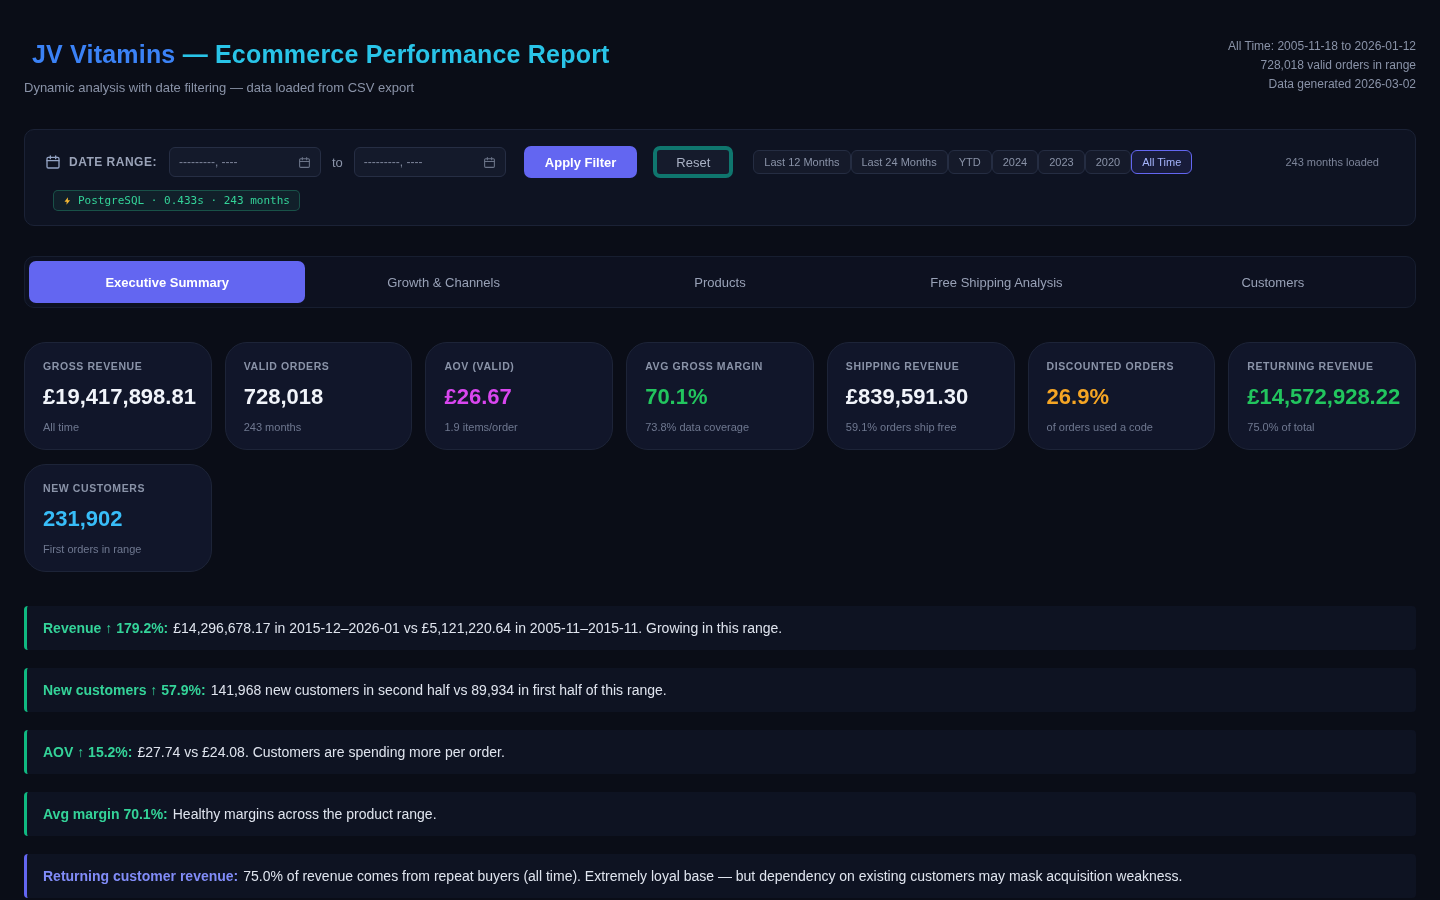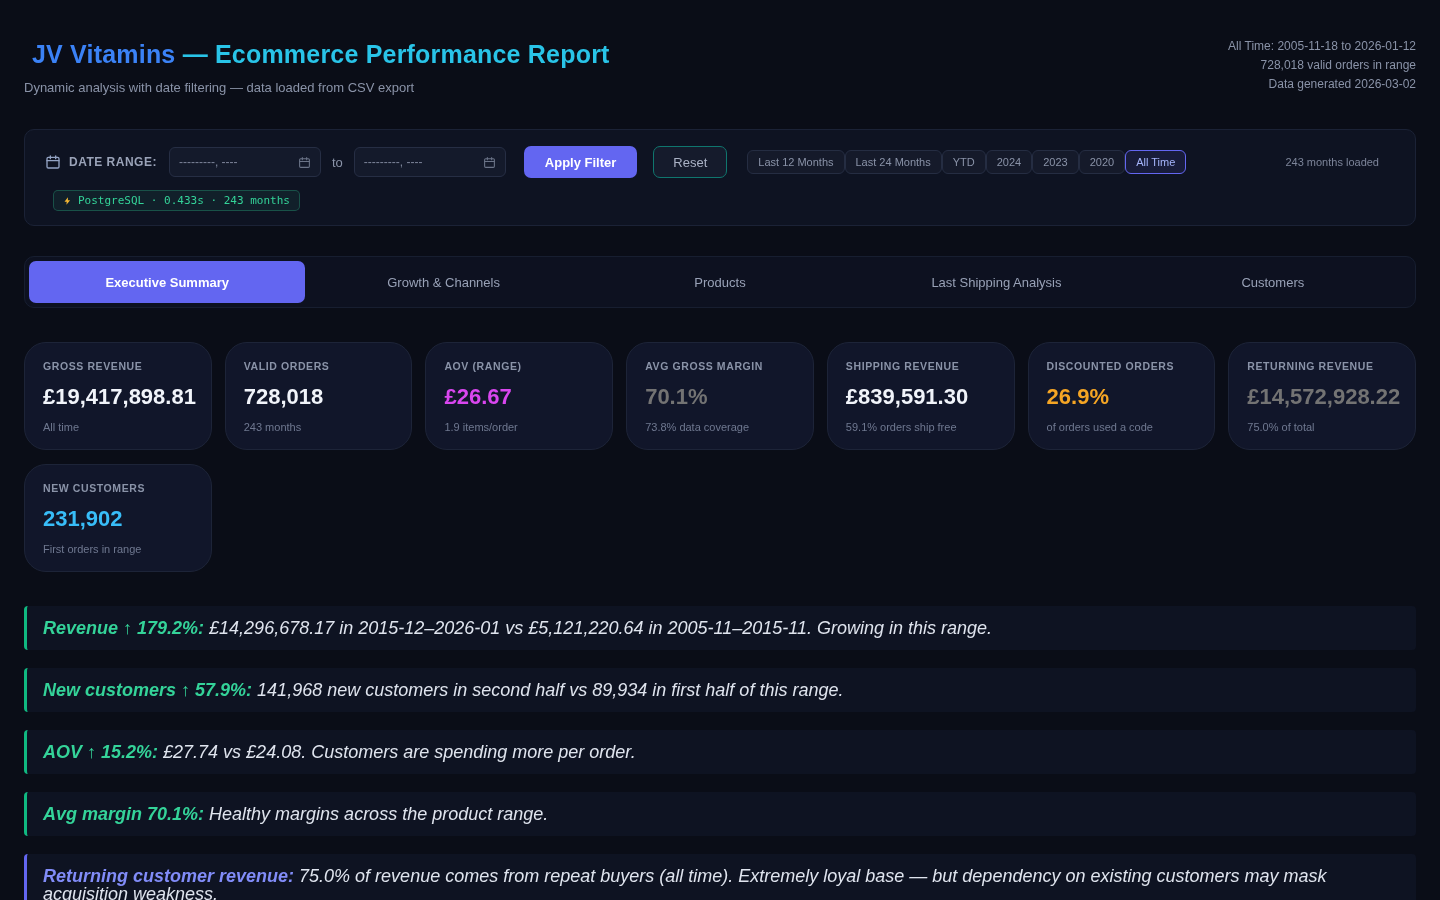--- a/index.html
+++ b/index.html
@@ -34,21 +34,21 @@
     padding:0 9px; font-size:12px; color:#7c8499; cursor:text;
   }
   .date-input .ico { color:#6b7488; }
   .to-label { font-size:13px; color:#8a93a8; margin:0 3px; }
   button { font-family:"Liberation Sans", sans-serif; cursor:pointer; }
   .btn-apply {
     margin-left:10px; height:32px; padding:0 21px; border:none; border-radius:7px;
     background:#6366f1; color:#ffffff; font-size:13px; font-weight:bold;
   }
   .btn-reset {
-    margin-left:8px; height:32px; padding:0 19px; border:1px solid #0f766e; border-radius:7px;
+    margin-left:8px; height:32px; padding:0 19px; border:4px solid #0f766e; border-radius:7px;
     background:#151b2c; color:#aab2c5; font-size:13px;
   }
   .chips { display:flex; margin-left:12px; }
   .chip {
     background:#151a2a; border:1px solid #252d42; color:#8a93a8;
     font-size:11px; padding:5px 10px; border-radius:6px; white-space:nowrap;
   }
   .chip[data-active="true"] { border-color:#6366f1; color:#a5b4fc; background:rgba(99,102,241,0.12); }
   .months-loaded { margin-left:auto; font-size:11px; color:#7c8499; padding-right:16px; }
   .db-badge {
@@ -75,32 +75,31 @@
     column-gap:13px; row-gap:14px;
   }
   .kpi-card {
     background:#11162a; border:1px solid #1d2438; border-radius:22px;
     padding:17px 18px 14px; height:108px; overflow:hidden;
   }
   .kpi-label { font-size:10.5px; font-weight:bold; letter-spacing:0.6px; color:#8a93a8; white-space:nowrap; }
   .kpi-value { font-size:22px; font-weight:bold; margin-top:12px; white-space:nowrap; color:#f1f4fa; }
   .kpi-value[data-color="white"]  { color:#f1f4fa; }
   .kpi-value[data-color="indigo"] { color:#d946ef; }
-  .kpi-value[data-color="green"]  { color:#737373; }
+  .kpi-value[data-color="green"]  { color:#22c55e; }
   .kpi-value[data-color="orange"] { color:#f5a524; }
   .kpi-value[data-color="cyan"]   { color:#38bdf8; }
   .kpi-sub { font-size:11px; color:#6f7890; margin-top:11px; white-space:nowrap; }
 
   
   .insights { margin-top:34px; }
   .insight {
     background:#0e1322; border-left:3px solid #10b981; border-radius:4px;
-    padding:13px 16px; font-size:18px; color:#dfe4ee; margin-bottom:18px;
+    padding:13px 16px; font-size:14px; color:#dfe4ee; margin-bottom:18px;
     line-height:18px;
-    font-style:italic;
   }
   .insight-prefix { font-weight:bold; color:#34d399; margin-right:5px; }
   .insight[data-accent="indigo"] { border-left-color:#6366f1; }
   .insight[data-accent="indigo"] .insight-prefix { color:#818cf8; }
 </style>
 </head>
 <body>
 
 <div class="page">
 
@@ -180,37 +179,37 @@
           </svg>
       </span>
       <span>PostgreSQL · 0.433s · 243 months</span>
     </div>
   </section>
 
   <nav class="tabs">
     <div class="tab" data-active="true">Executive Summary</div>
     <div class="tab" data-active="false">Growth &amp; Channels</div>
     <div class="tab" data-active="false">Products</div>
-    <div class="tab" data-active="false">Last Shipping Analysis</div>
+    <div class="tab" data-active="false">Free Shipping Analysis</div>
     <div class="tab" data-active="false">Customers</div>
   </nav>
 
   <section class="kpi-grid">
     <div class="kpi-card">
       <div class="kpi-label">GROSS REVENUE</div>
       <div class="kpi-value" data-color="white">£19,417,898.81</div>
       <div class="kpi-sub">All time</div>
     </div>
     <div class="kpi-card">
       <div class="kpi-label">VALID ORDERS</div>
       <div class="kpi-value" data-color="white">728,018</div>
       <div class="kpi-sub">243 months</div>
     </div>
     <div class="kpi-card">
-      <div class="kpi-label">AOV (RANGE)</div>
+      <div class="kpi-label">AOV (VALID)</div>
       <div class="kpi-value" data-color="indigo">£26.67</div>
       <div class="kpi-sub">1.9 items/order</div>
     </div>
     <div class="kpi-card">
       <div class="kpi-label">AVG GROSS MARGIN</div>
       <div class="kpi-value" data-color="green">70.1%</div>
       <div class="kpi-sub">73.8% data coverage</div>
     </div>
     <div class="kpi-card">
       <div class="kpi-label">SHIPPING REVENUE</div>

